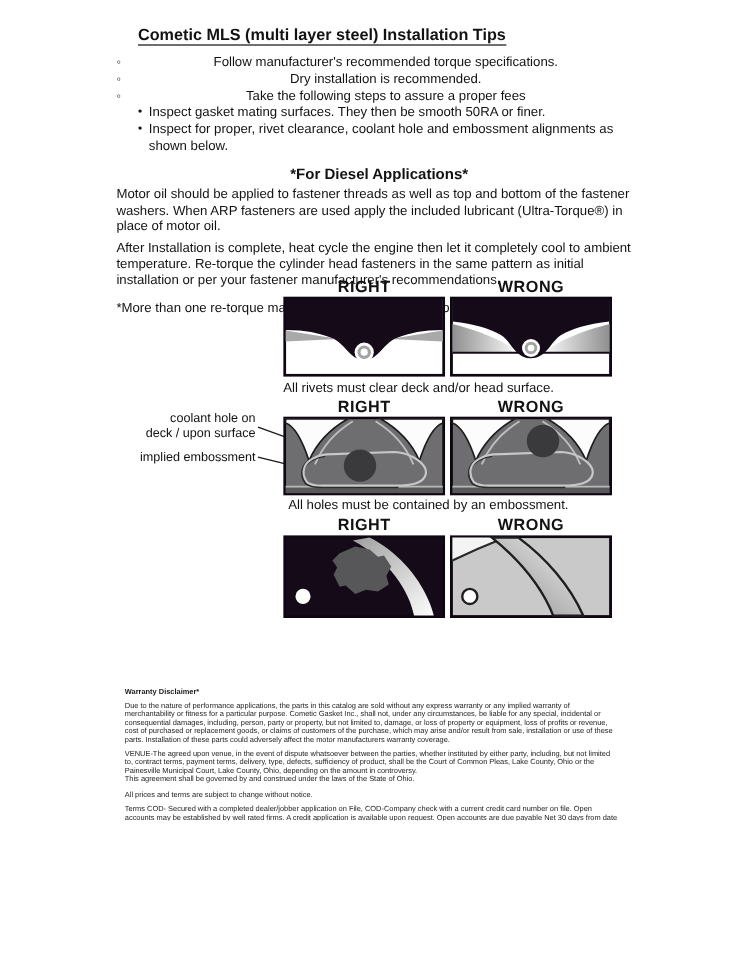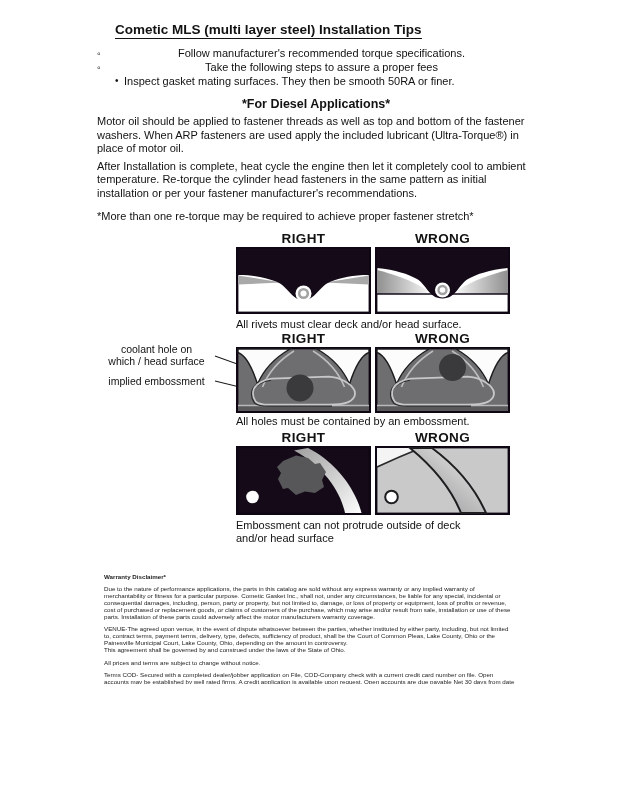--- a/index.html
+++ b/index.html
@@ -26,22 +26,22 @@
   .lblrow{display:flex;gap:4px;}
   .dlbl{width:135px;text-align:center;font-size:13.5px;font-weight:bold;
         letter-spacing:0.4px;line-height:15px;}
   .panelrow{display:flex;gap:4px;margin-top:1px;}
   .panelrow svg{display:block;}
   .caption{font-size:11px;margin-top:4px;line-height:13px;}
   .r3 .caption{width:252px;}
 
   .r2wrap{position:absolute;left:100px;top:331px;width:410px;height:104px;}
   .r2panels{position:absolute;left:136px;top:0;width:274px;}
-  .r2caption{position:absolute;left:136px;top:84px;width:274px;text-align:left;font-size:11px;}
-  .ann{position:absolute;left:0;width:113px;text-align:center;font-size:10.5px;line-height:11.5px;}
+  .r2caption{position:absolute;left:120px;top:84px;width:274px;text-align:center;font-size:11px;}
+  .ann{position:absolute;left:0;width:113px;text-align:right;font-size:10.5px;line-height:11.5px;}
   .ann1{top:13px;}
   .ann2{top:45px;}
   .leader{position:absolute;left:0;top:0;pointer-events:none;}
 
   
   .legal{position:absolute;left:104px;top:574px;width:412px;font-size:6.2px;
          line-height:6.9px;color:#1c1c1c;}
   .legal p{margin:0 0 5.5px 0;}
   .legal p.tight{margin:0;}
   .lheading{font-weight:bold;margin:0 0 5.5px 0;}
@@ -50,22 +50,24 @@
 </style>
 </head>
 <body>
 
 <div class="page">
 
   <div class="main">
     <span class="title">Cometic MLS (multi layer steel) Installation Tips</span>
     <div class="bullets">
       <div class="b">Follow manufacturer's recommended torque specifications.</div>
+      <div class="b">Dry installation is recommended.</div>
       <div class="b">Take the following steps to assure a proper fees</div>
       <div class="sb">Inspect gasket mating surfaces.  They then be smooth 50RA or finer.</div>
+      <div class="sb">Inspect for proper, rivet clearance, coolant hole and embossment alignments as shown below.</div>
     </div>
     <div class="dheading">*For Diesel Applications*</div>
     <div class="para">Motor oil should be applied to fastener threads as well as top and bottom of the fastener washers. When ARP fasteners are used apply the included lubricant (Ultra-Torque®) in place of motor oil.</div>
     <div class="para">After Installation is complete, heat cycle the engine then let it completely cool to ambient temperature. Re-torque the cylinder head fasteners in the same pattern as initial installation or per your fastener manufacturer's recommendations.</div>
     <div class="note">*More than one re-torque may be required to achieve proper fastener stretch*</div>
   </div>
 
   <div class="dgrow r1">
     <div class="lblrow">
       <div class="dlbl">RIGHT</div>
@@ -101,21 +103,21 @@
         <circle cx="67.5" cy="43" r="5.2" fill="#a3a3a3"></circle>
         <circle cx="67.5" cy="43" r="2.8" fill="#ffffff"></circle>
       </svg>
     </div>
     <div class="caption">All rivets must clear deck and/or head surface.</div>
   </div>
 
   <div class="r2wrap">
     <div class="ann ann1">
       <div>coolant hole on</div>
-      <div>which / head surface</div>
+      <div>deck / upon surface</div>
     </div>
     <div class="ann ann2">implied embossment</div>
     <svg class="leader" width="410" height="104" viewBox="0 0 410 104">
       <line x1="115" y1="25" x2="193" y2="53" stroke="#1a1a1a" stroke-width="1.1"></line>
       <line x1="115" y1="50" x2="160" y2="61" stroke="#1a1a1a" stroke-width="1.1"></line>
     </svg>
     <div class="r2panels">
       <div class="lblrow">
         <div class="dlbl">RIGHT</div>
         <div class="dlbl">WRONG</div>
@@ -175,21 +177,20 @@
               <stop offset="1" stop-color="#f2f2f2"></stop>
           </linearGradient>
         </defs>
         <rect x="1.2" y="1.2" width="132.6" height="66.6" fill="#c9c9c9" stroke="#0e0613" stroke-width="2.4"></rect>
         <path d="M2,2 L46,2 C31,8 16,14.5 2,21 Z" fill="#f4f4f4"></path>
         <path d="M46,2 C31,8 16,14.5 2,21" stroke="#2a2a2c" stroke-width="1.8" fill="none"></path>
         <path d="M57,2 C80,19 100,42 111,67 L86,67 C76,42 57,20 35,2 Z" fill="url(#g3w)" stroke="#1e1e20" stroke-width="2"></path>
         <circle cx="16.5" cy="51" r="6.3" fill="#ffffff" stroke="#1e1e20" stroke-width="2"></circle>
       </svg>
     </div>
-    <div class="caption">Embossment can not protrude outside of deck and/or head surface</div>
   </div>
 
   <div class="legal">
     <p class="lheading">Warranty Disclaimer*</p>
     <p>Due to the nature of performance applications, the parts in this catalog are sold without any express warranty or any implied warranty of merchantability or fitness for a particular purpose.  Cometic Gasket Inc., shall not, under any circumstances, be liable for any special, incidental or consequential damages, including, person, party or property, but not limited to, damage, or loss of property or equipment, loss of profits or revenue, cost of purchased or replacement goods, or claims of customers of the purchase, which may arise and/or result from sale, installation or use of these parts.  Installation of these parts could adversely affect the motor manufacturers warranty coverage.</p>
     <p class="tight">VENUE-The agreed upon venue, in the event of dispute whatsoever between the parties, whether instituted by either party, including, but not limited to, contract terms, payment terms, delivery, type, defects, sufficiency of product, shall be the Court of Common Pleas, Lake County, Ohio or the Painesville Municipal Court, Lake County, Ohio, depending on the amount in controversy.</p>
     <p>This agreement shall be governed by and construed under the laws of the State of Ohio.</p>
     <p>All prices and terms are subject to change without notice.</p>
     <p>Terms COD- Secured with a completed dealer/jobber application on File, COD-Company check with a current credit card number on file.  Open accounts may be established by well rated firms.  A credit application is available upon request.  Open accounts are due payable Net 30 days from date of invoice.  No statement will be sent.  If an account becomes 60 or more days past due, it is subject to being placed on credit hold.  No orders will be shipped or new orders accepted until past due balance is paid.  If an account becomes 90 or more days past due, it is subject to being placed for collections.  All costs of collection are the responsibility of the customer, including attorney fees, court costs, and other expenses of litigation.</p>
     <p>Returns- Authorized (RGA) must be obtained in advance on all returns.  A packing slip or invoice number must accompany the merchandise.  No returns after 30 days from invoice date.  All returns are subject to a 25% restocking charge.  All custom designed and custom manufactured gaskets are non-returnable.</p>

